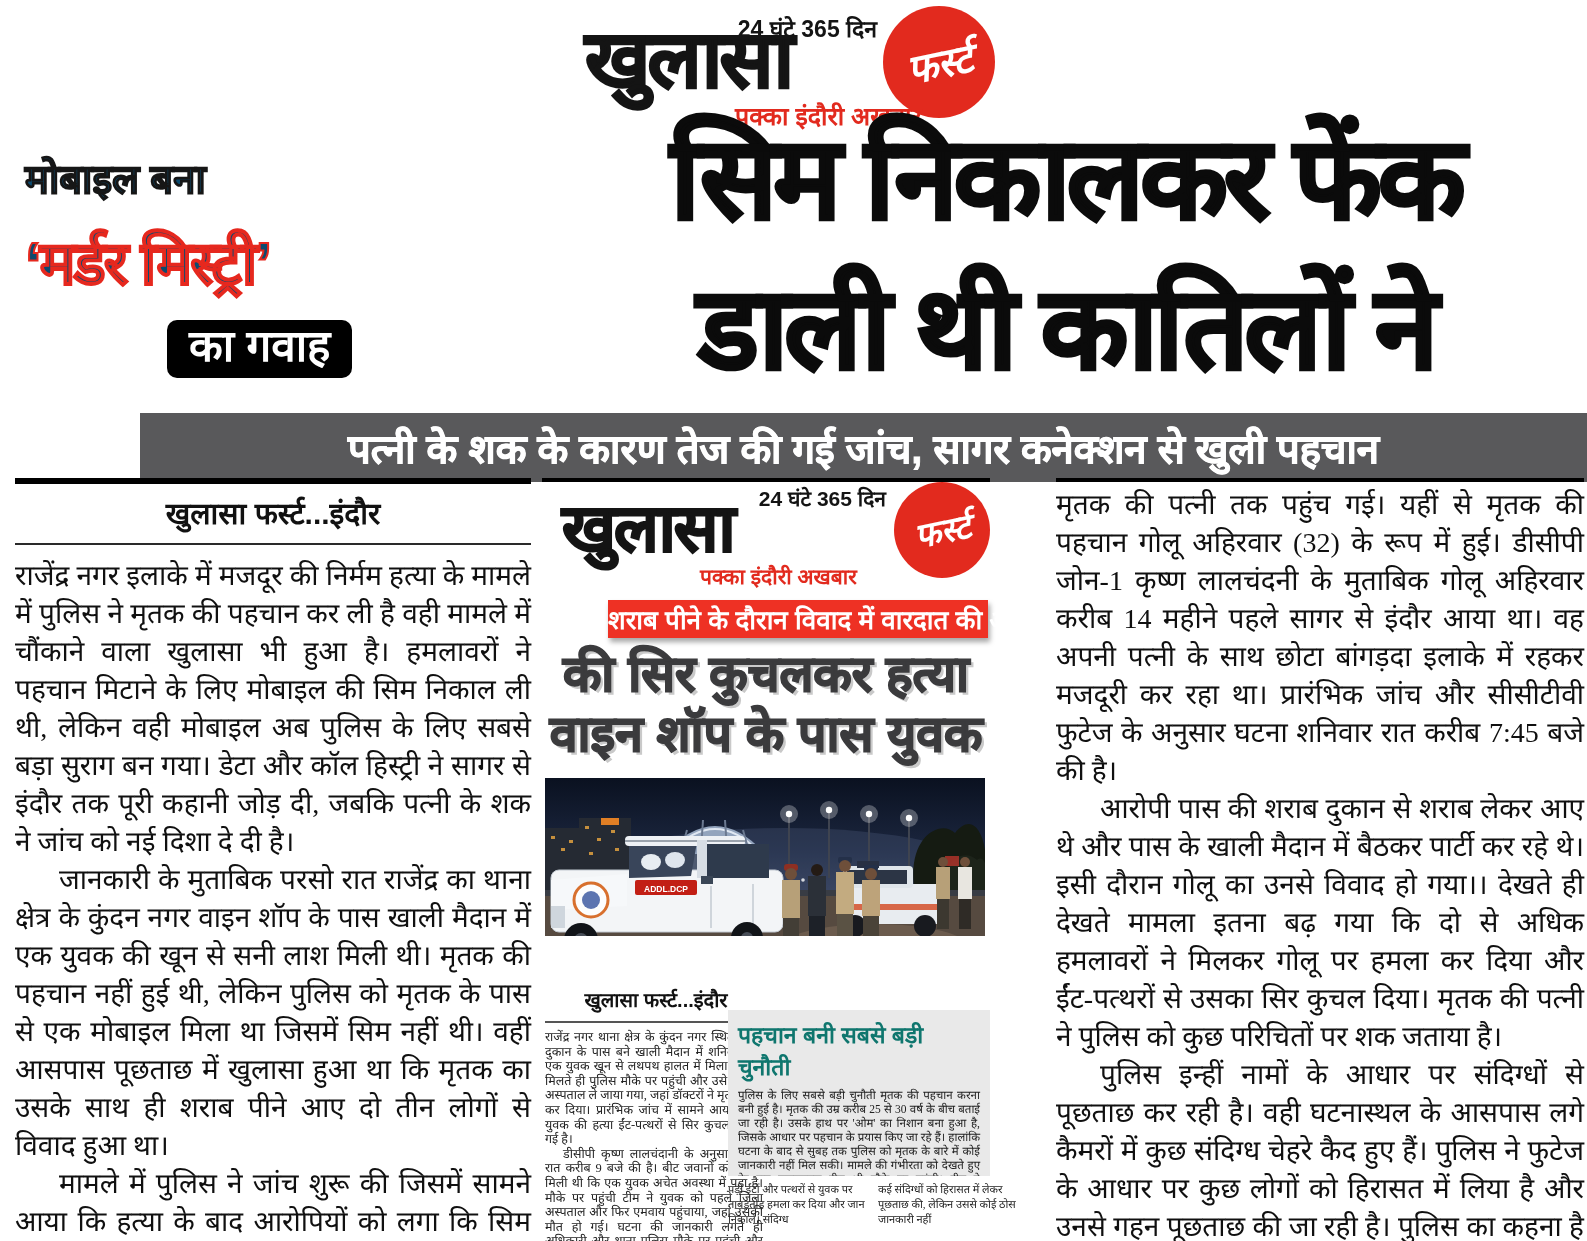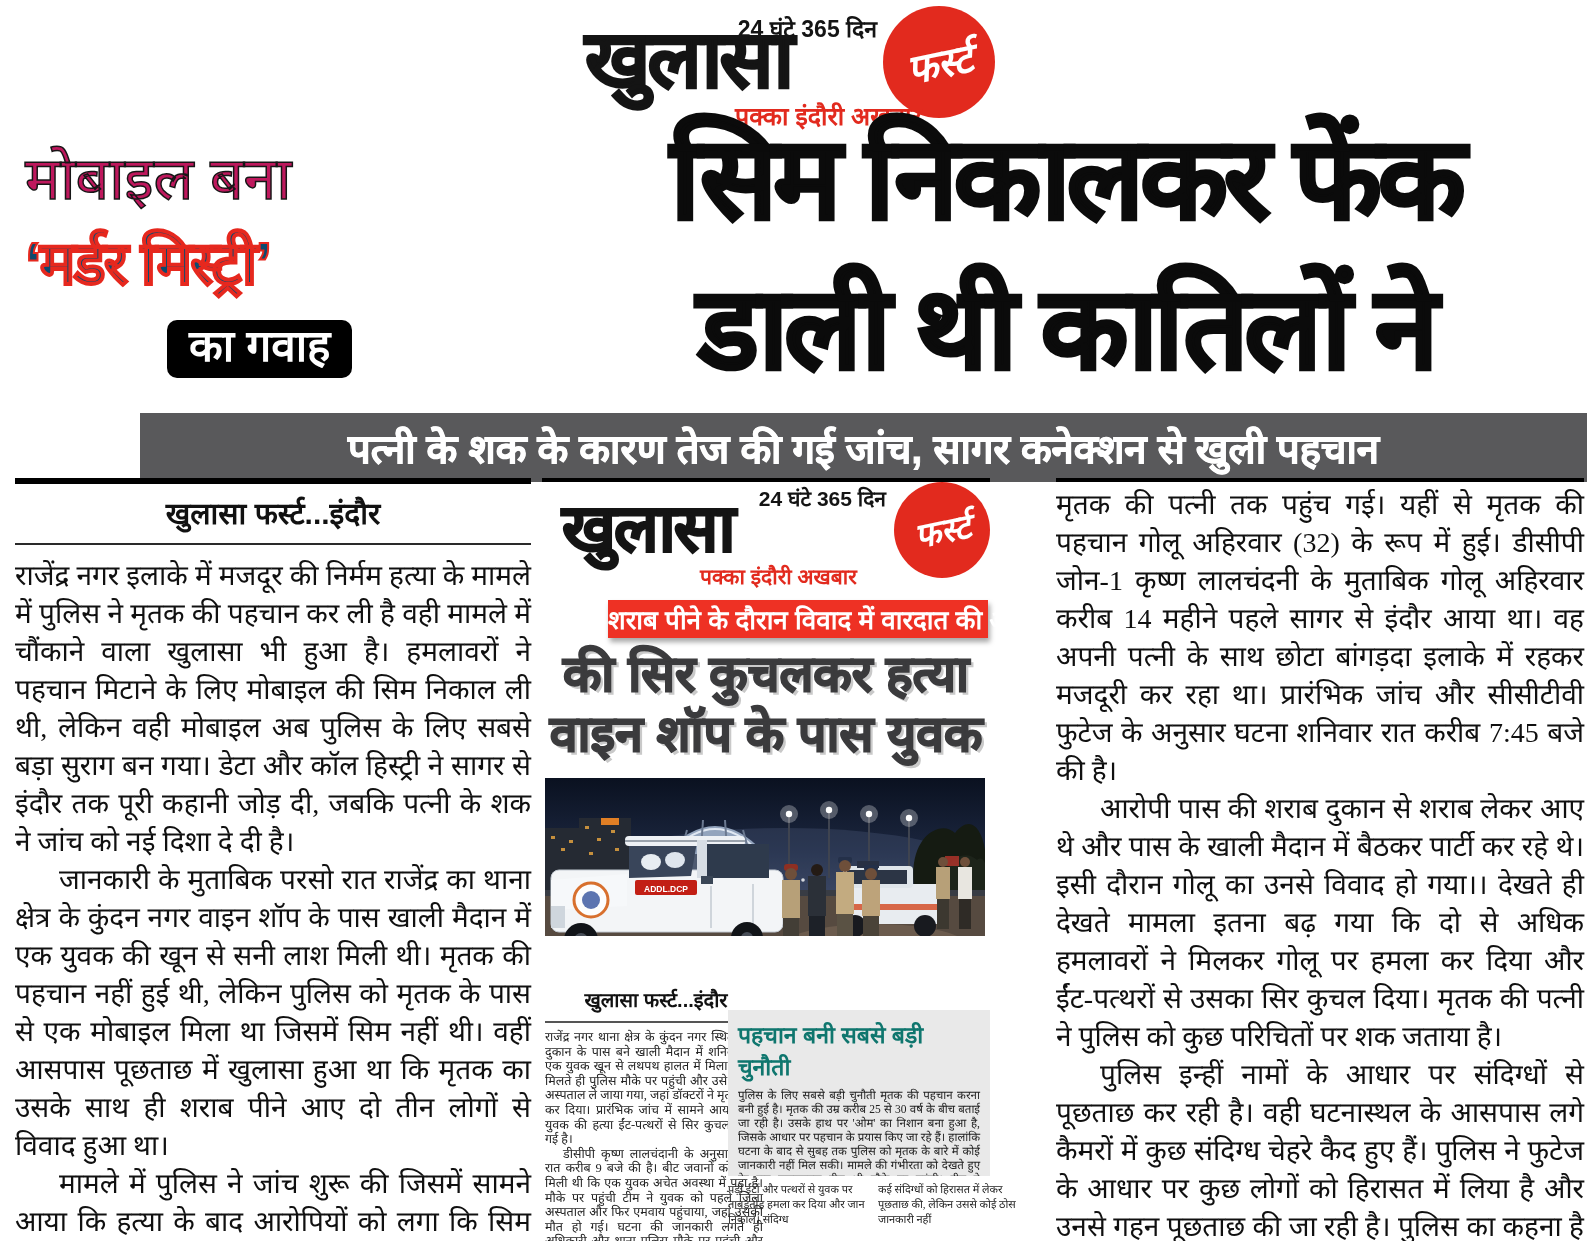--- a/index.html
+++ b/index.html
@@ -23,21 +23,21 @@
 
   .mast-mini{left:552px;top:482px;width:438px;height:118px;}
   .mast-mini .tag-top{right:104px;top:2px;font-size:21px;}
   .mast-mini .logo{left:10px;top:6px;font-size:66px;line-height:80px;letter-spacing:-2px;-webkit-text-stroke:1.8px #141414;}
   .mast-mini .badge{right:0;top:0;width:96px;height:96px;}
   .mast-mini .badge span{font-size:34px;}
   .mast-mini .tag-bottom{left:148px;top:80px;font-size:21px;}
 
   
   .left-head{position:absolute;left:25px;top:146px;width:505px;}
-  .lh1{font-size:59px;line-height:66px;font-weight:400;color:#be185d;-webkit-text-stroke:1.5px #161616;}
+  .lh1{font-size:40px;line-height:66px;font-weight:700;color:#0c4a6e;-webkit-text-stroke:1.5px #161616;}
   .lh2{font-size:60px;line-height:104px;font-weight:900;color:#0c4a6e;-webkit-text-stroke:2px #e6281e;letter-spacing:-2px;white-space:nowrap;}
   .lh3wrap{margin-left:142px;margin-top:4px;}
   .lh3{display:inline-block;background:#000;color:#fff;font-size:44px;line-height:52px;font-weight:900;padding:0 22px 6px;border-radius:10px;}
 
   
   .main-head{position:absolute;left:545px;top:104px;width:1042px;text-align:center;font-weight:700;color:#0b0b0b;}
   .mh-line{font-size:114px;line-height:150px;letter-spacing:-4px;-webkit-text-stroke:3px #0b0b0b;white-space:nowrap;}
 
   
   .subbar{position:absolute;left:140px;top:413px;width:1447px;height:69px;background:#59595b;color:#fff;

